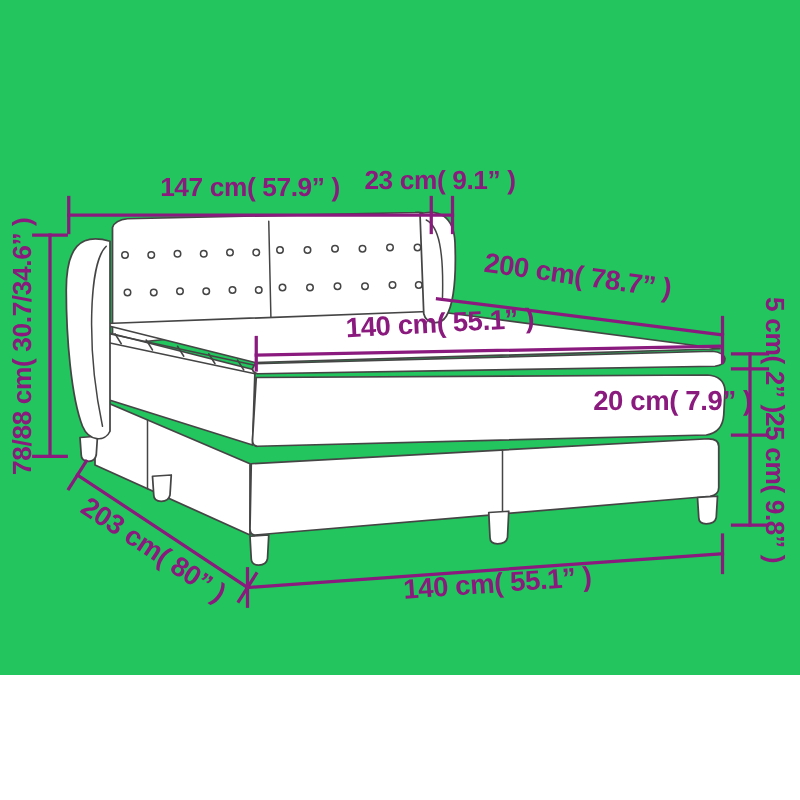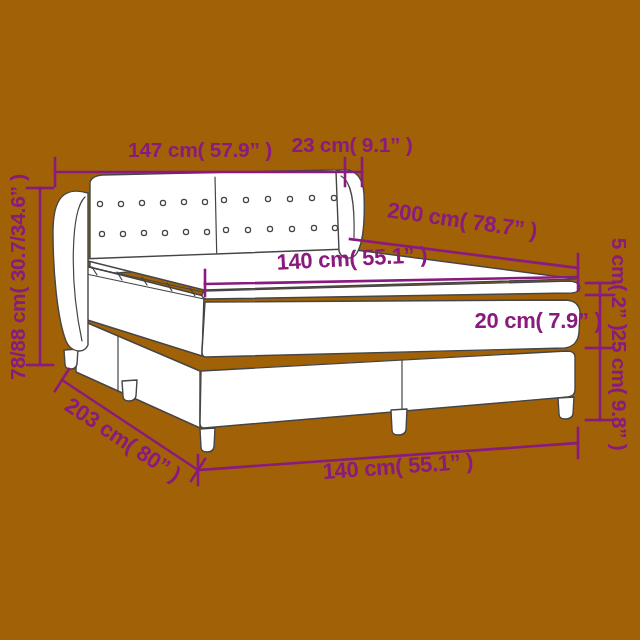--- a/index.html
+++ b/index.html
@@ -7,22 +7,22 @@
     padding: 0;
     background: #ffffff;
     width: 640px;
     height: 640px;
     overflow: hidden;
     font-family: "Liberation Sans", sans-serif;
   }
   .diagram-wrap {
     position: relative;
     width: 640px;
-    height: 640px;
-    background: #a16207;
+    height: 540px;
+    background: #22c55e;
   }
   svg { display: block; }
   .bed-line {
     fill: #ffffff;
     stroke: var(--line, #454545);
     stroke-width: 1.4;
     stroke-linejoin: round;
     stroke-linecap: round;
   }
   .bed-line-open {

